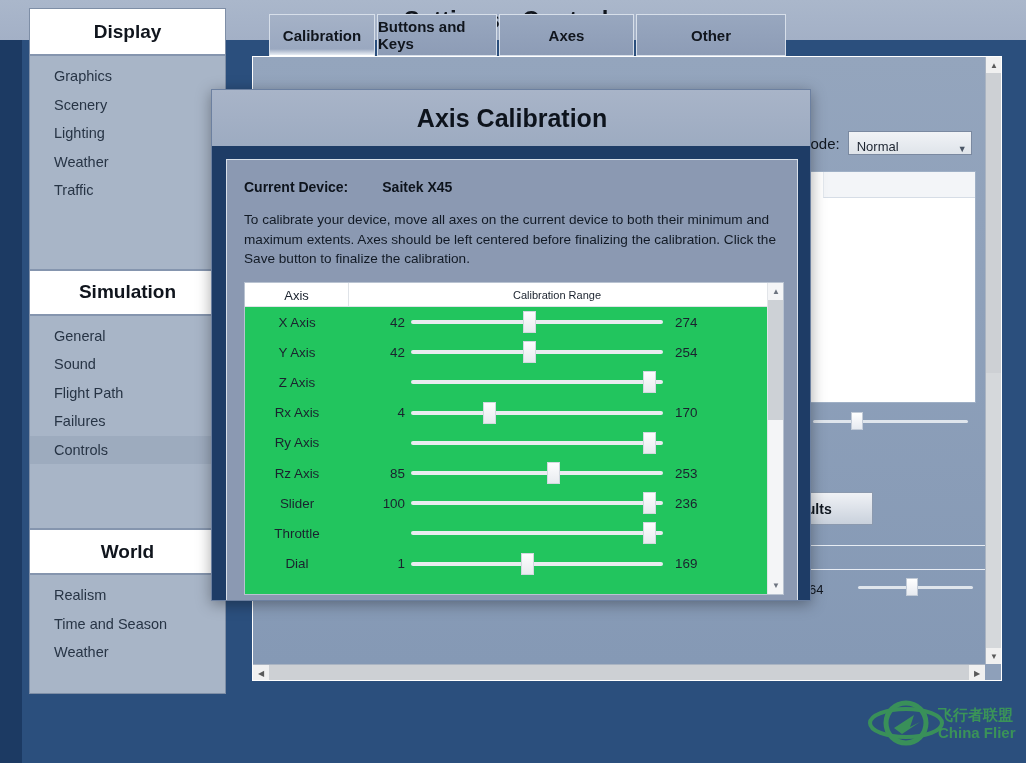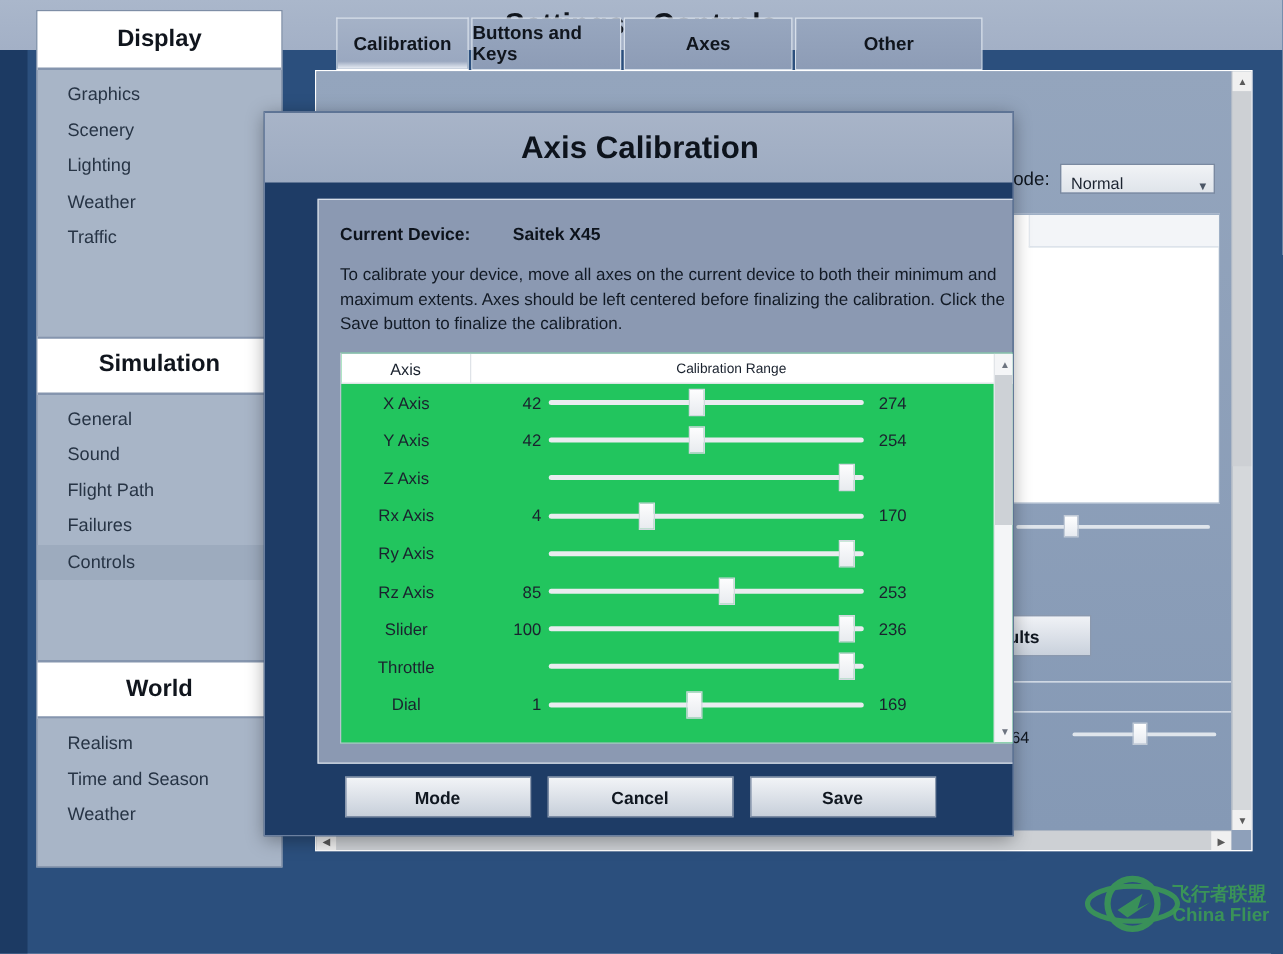--- a/index.html
+++ b/index.html
@@ -192,40 +192,39 @@
   }
 
   
   #bottom-bar {
     position: absolute; left: 0; bottom: 0; width: 1026px; height: 62px;
   }
 
   
   #modal {
     position: absolute; left: 211px; top: 89px;
-    width: 600px; height: 580px;
+    width: 600px; height: 512px;
     background: #1e3c66;
     border: 1px solid #6c80a0;
     box-shadow: 0 3px 14px rgba(0,0,0,.35);
     overflow: hidden;
   }
   #modal-header {
     position: absolute; left: 0; top: 0; width: 600px; height: 56px;
     background: linear-gradient(180deg,#a8b4c8 0%, #9dabc1 100%);
     display: flex; align-items: center; justify-content: center;
   }
   #modal-header .mtitle {
     font-size: 25px; font-weight: bold; color: #0d131c;
   }
   #modal-inner {
     position: absolute; left: 14px; top: 69px;
     width: 572px; height: 452px;
     background: #8b99b2;
     border: 1px solid #d8dfe9;
-    margin-left: 28px;
   }
   .device-line {
     position: absolute; left: 17px; top: 19px;
     display: flex; gap: 34px;
     font-size: 14px; font-weight: bold; color: #0d131c;
   }
   .desc {
     position: absolute; left: 17px; top: 50px; width: 540px;
     font-size: 13.6px; line-height: 19.5px; color: #121a25;
   }

